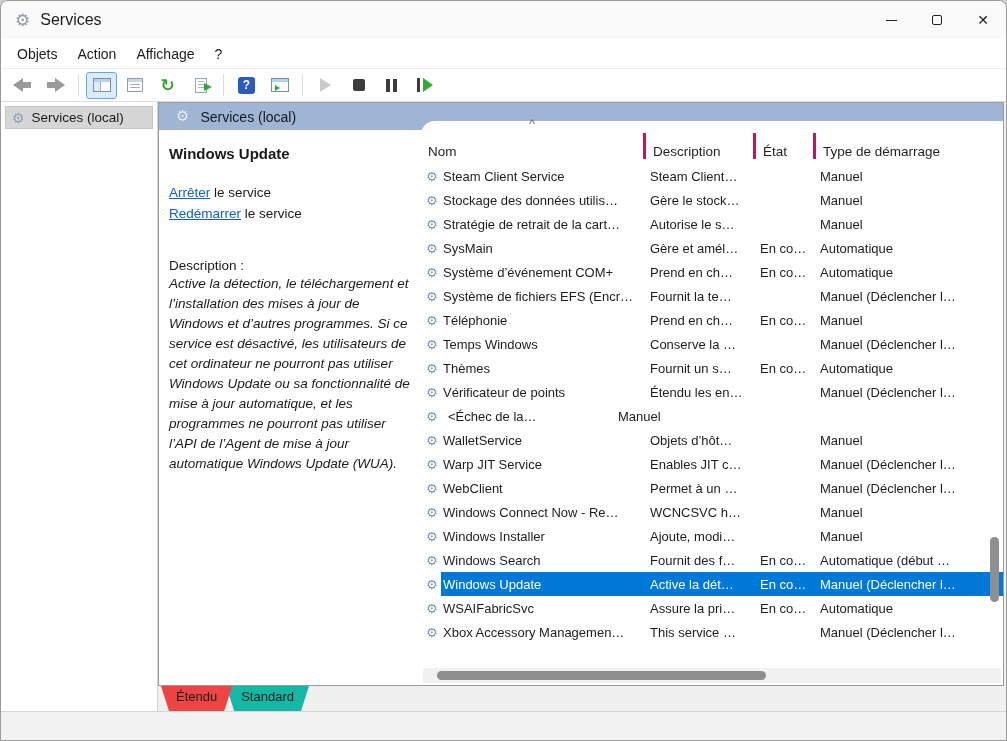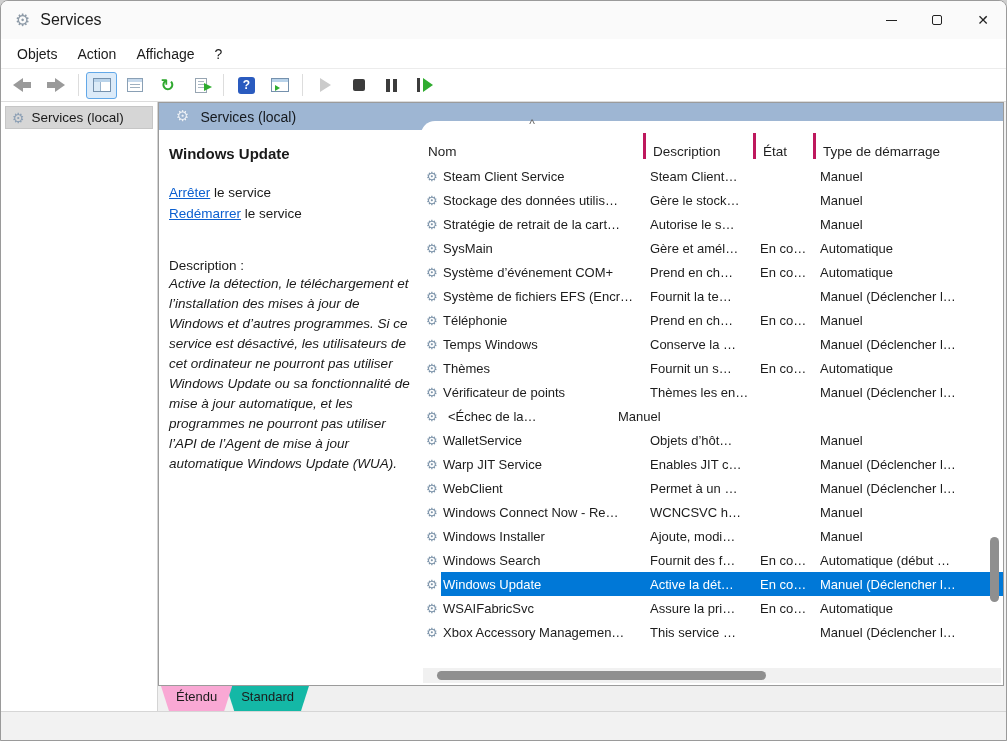--- a/index.html
+++ b/index.html
@@ -127,21 +127,21 @@
   .hscrollbar { height:15px; margin:0 2px 2px 2px; background:#f1f1f1; position:relative; flex:0 0 auto; }
   .hscroll-thumb { position:absolute; left:14px; top:3px; width:57%; height:9px; background:#8f8f8f; border-radius:5px; }
   .vscrollbar { position:absolute; right:2px; top:43px; bottom:17px; width:13px; background:transparent; }
   .vscroll-thumb { position:absolute; top:74%; height:13%; left:2px; width:9px; background:#8f8f8f; border-radius:5px; }
 
   
   .tabs-row { height:25px; background:#f0f0f0; display:flex; align-items:stretch; padding-left:3px; flex:0 0 auto; }
   .tab { padding:3px 15px 0 15px; font-size:13px; color:#1c1c1c;
     clip-path:polygon(0 0, 100% 0, calc(100% - 8px) 100%, 8px 100%);
     background:#14b8a6; margin-right:-6px; filter:drop-shadow(0 1px 0 #a9a9a9); }
-  .tab.active { background:#f9a8d4; z-index:2; }
+  .tab.active { background:#ef4444; z-index:2; }
 
   
   .statusbar { height:29px; background:#f2f2f2; border-top:1px solid #d6d6d6; flex:0 0 auto; }
 </style>
 </head>
 <body>
 
 <div class="window">
 
   <div class="titlebar">
@@ -339,21 +339,21 @@
                     <span class="cell c0">Thèmes</span>
                     <span class="cell c1">Fournit un s…</span>
                     <span class="cell c2">En co…</span>
                     <span class="cell c3">Automatique</span>
                   </div>
                 </div>
                 <div class="list-row">
                   <span class="row-icon">⚙</span>
                   <div class="row-cells">
                     <span class="cell c0">Vérificateur de points</span>
-                    <span class="cell c1">Thèmes les en…</span>
+                    <span class="cell c1">Étendu les en…</span>
                     <span class="cell c2"></span>
                     <span class="cell c3">Manuel (Déclencher l…</span>
                   </div>
                 </div>
                 <div class="list-row">
                   <span class="row-icon">⚙</span>
                   <div class="row-cells">
                     <span class="cell c1">&lt;Échec de la…</span>
                     <span class="cell c2"></span>
                     <span class="cell c3">Manuel</span>

